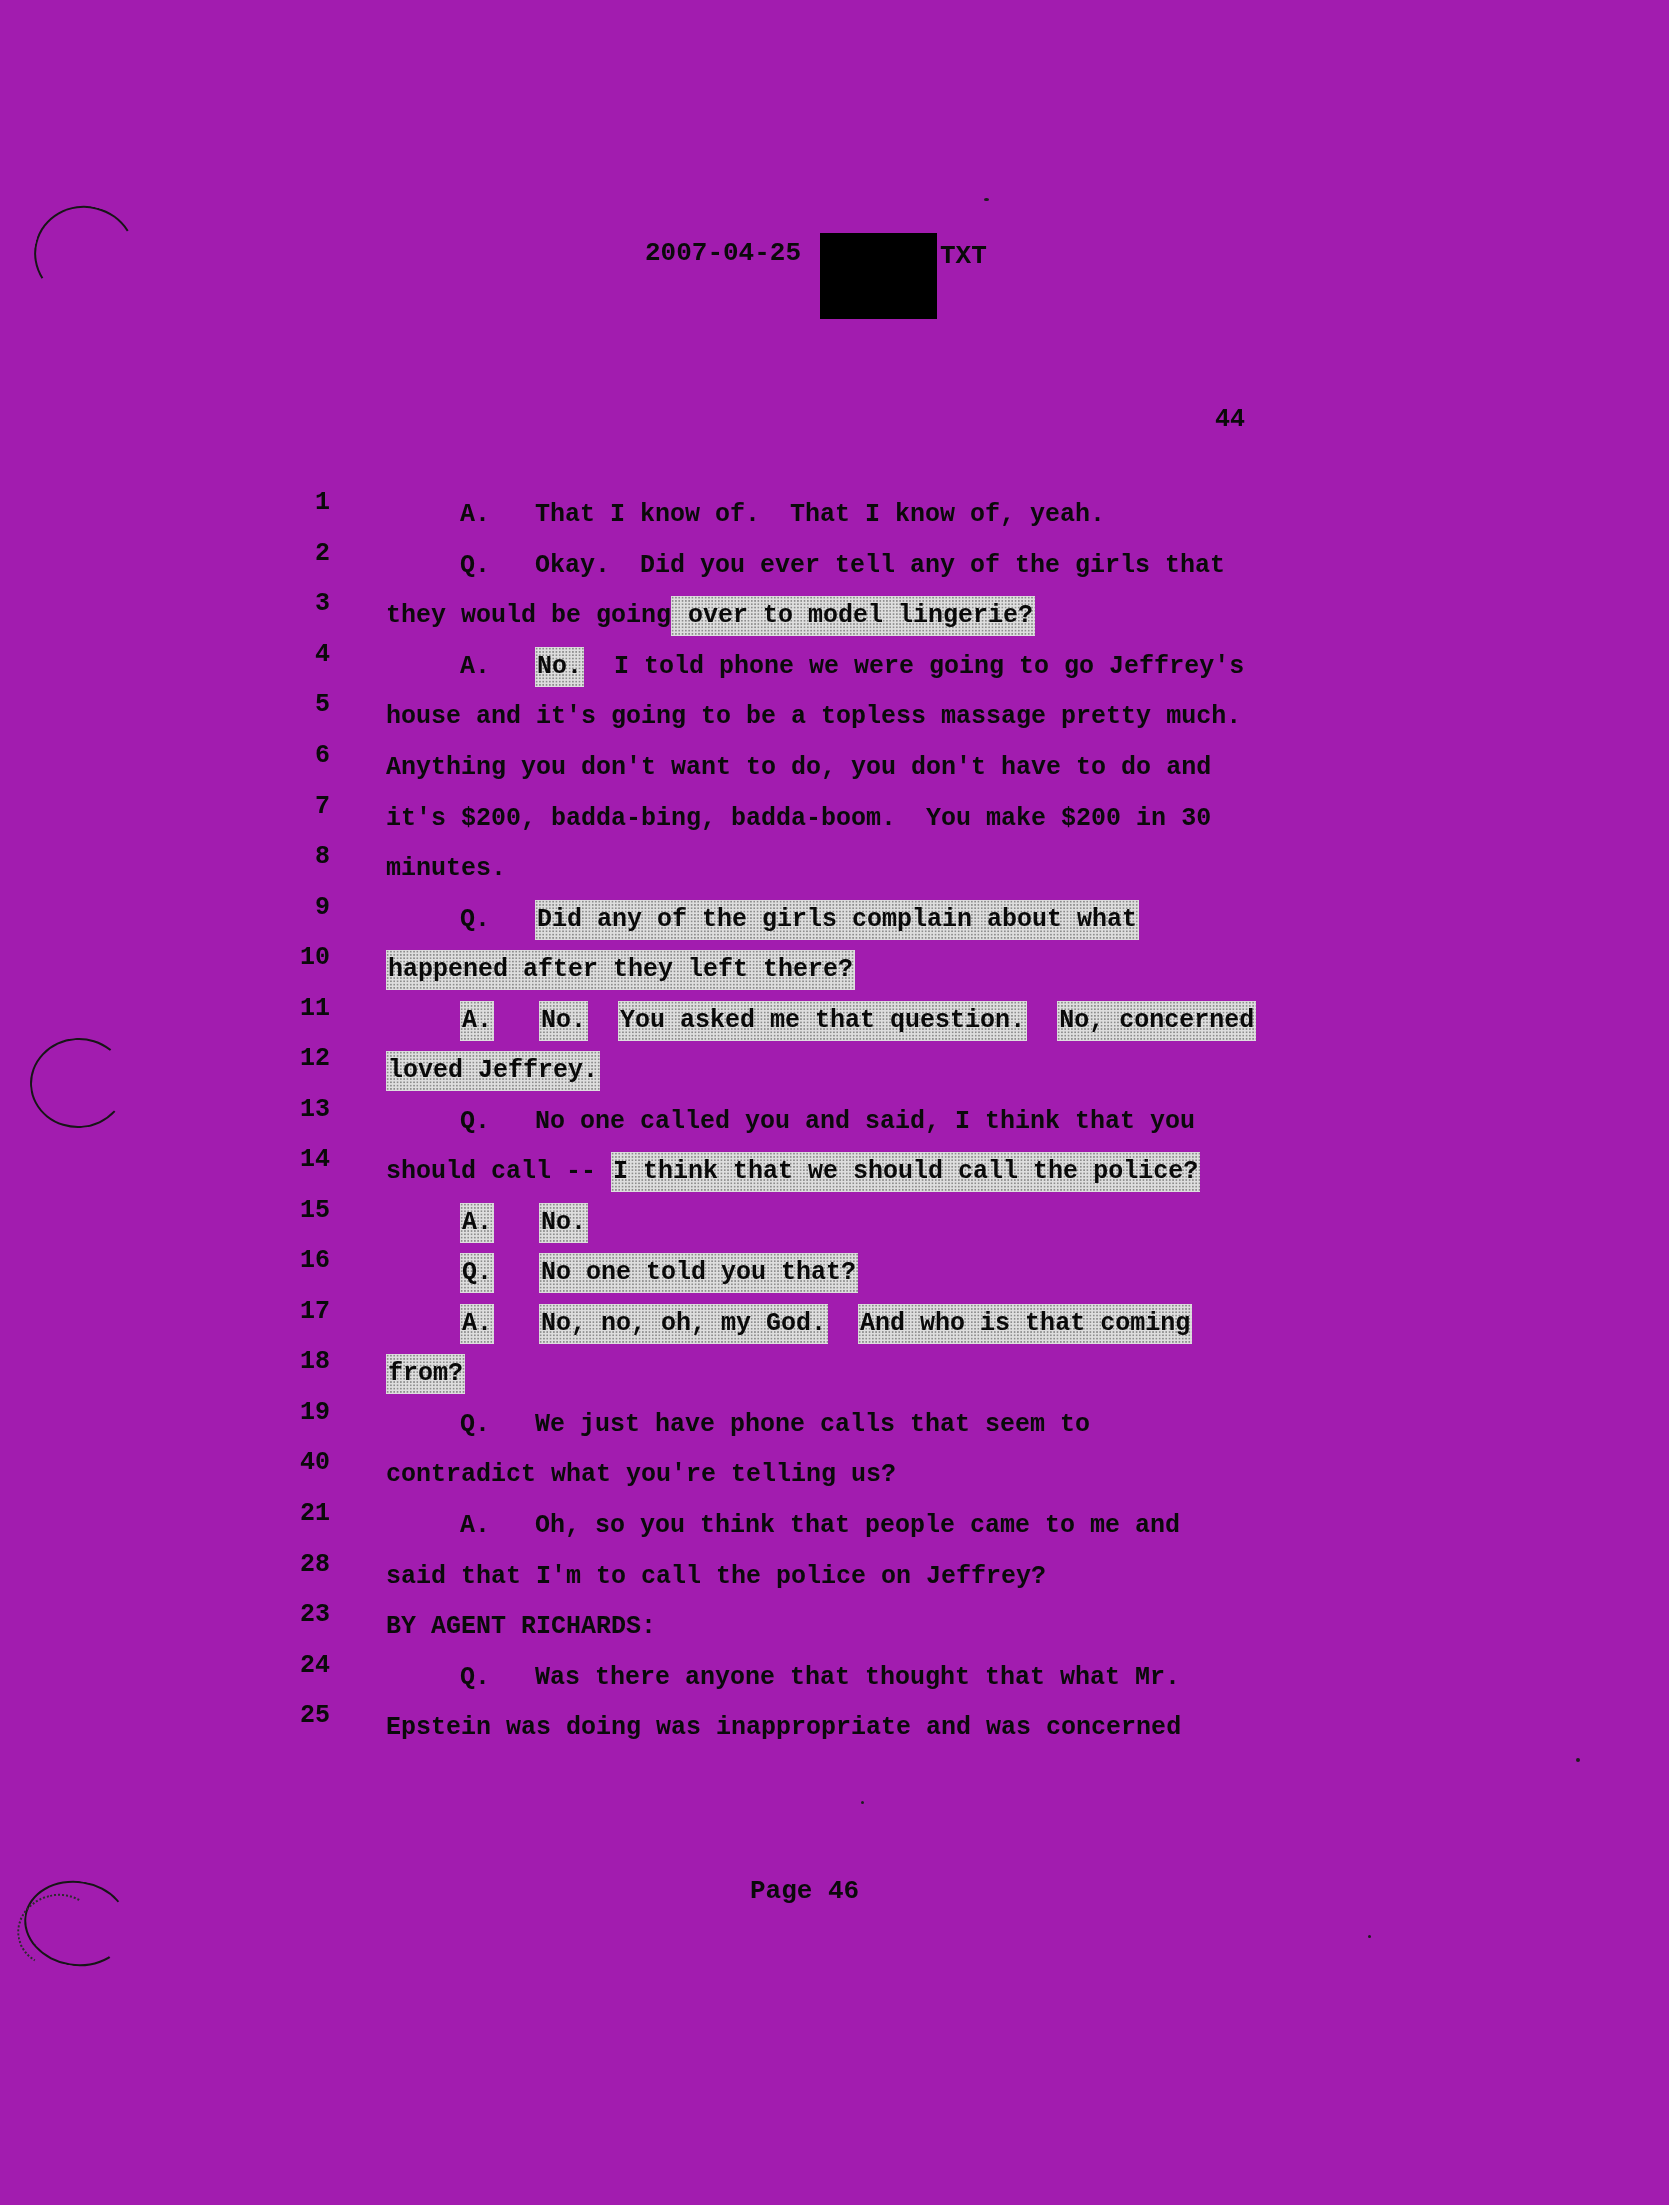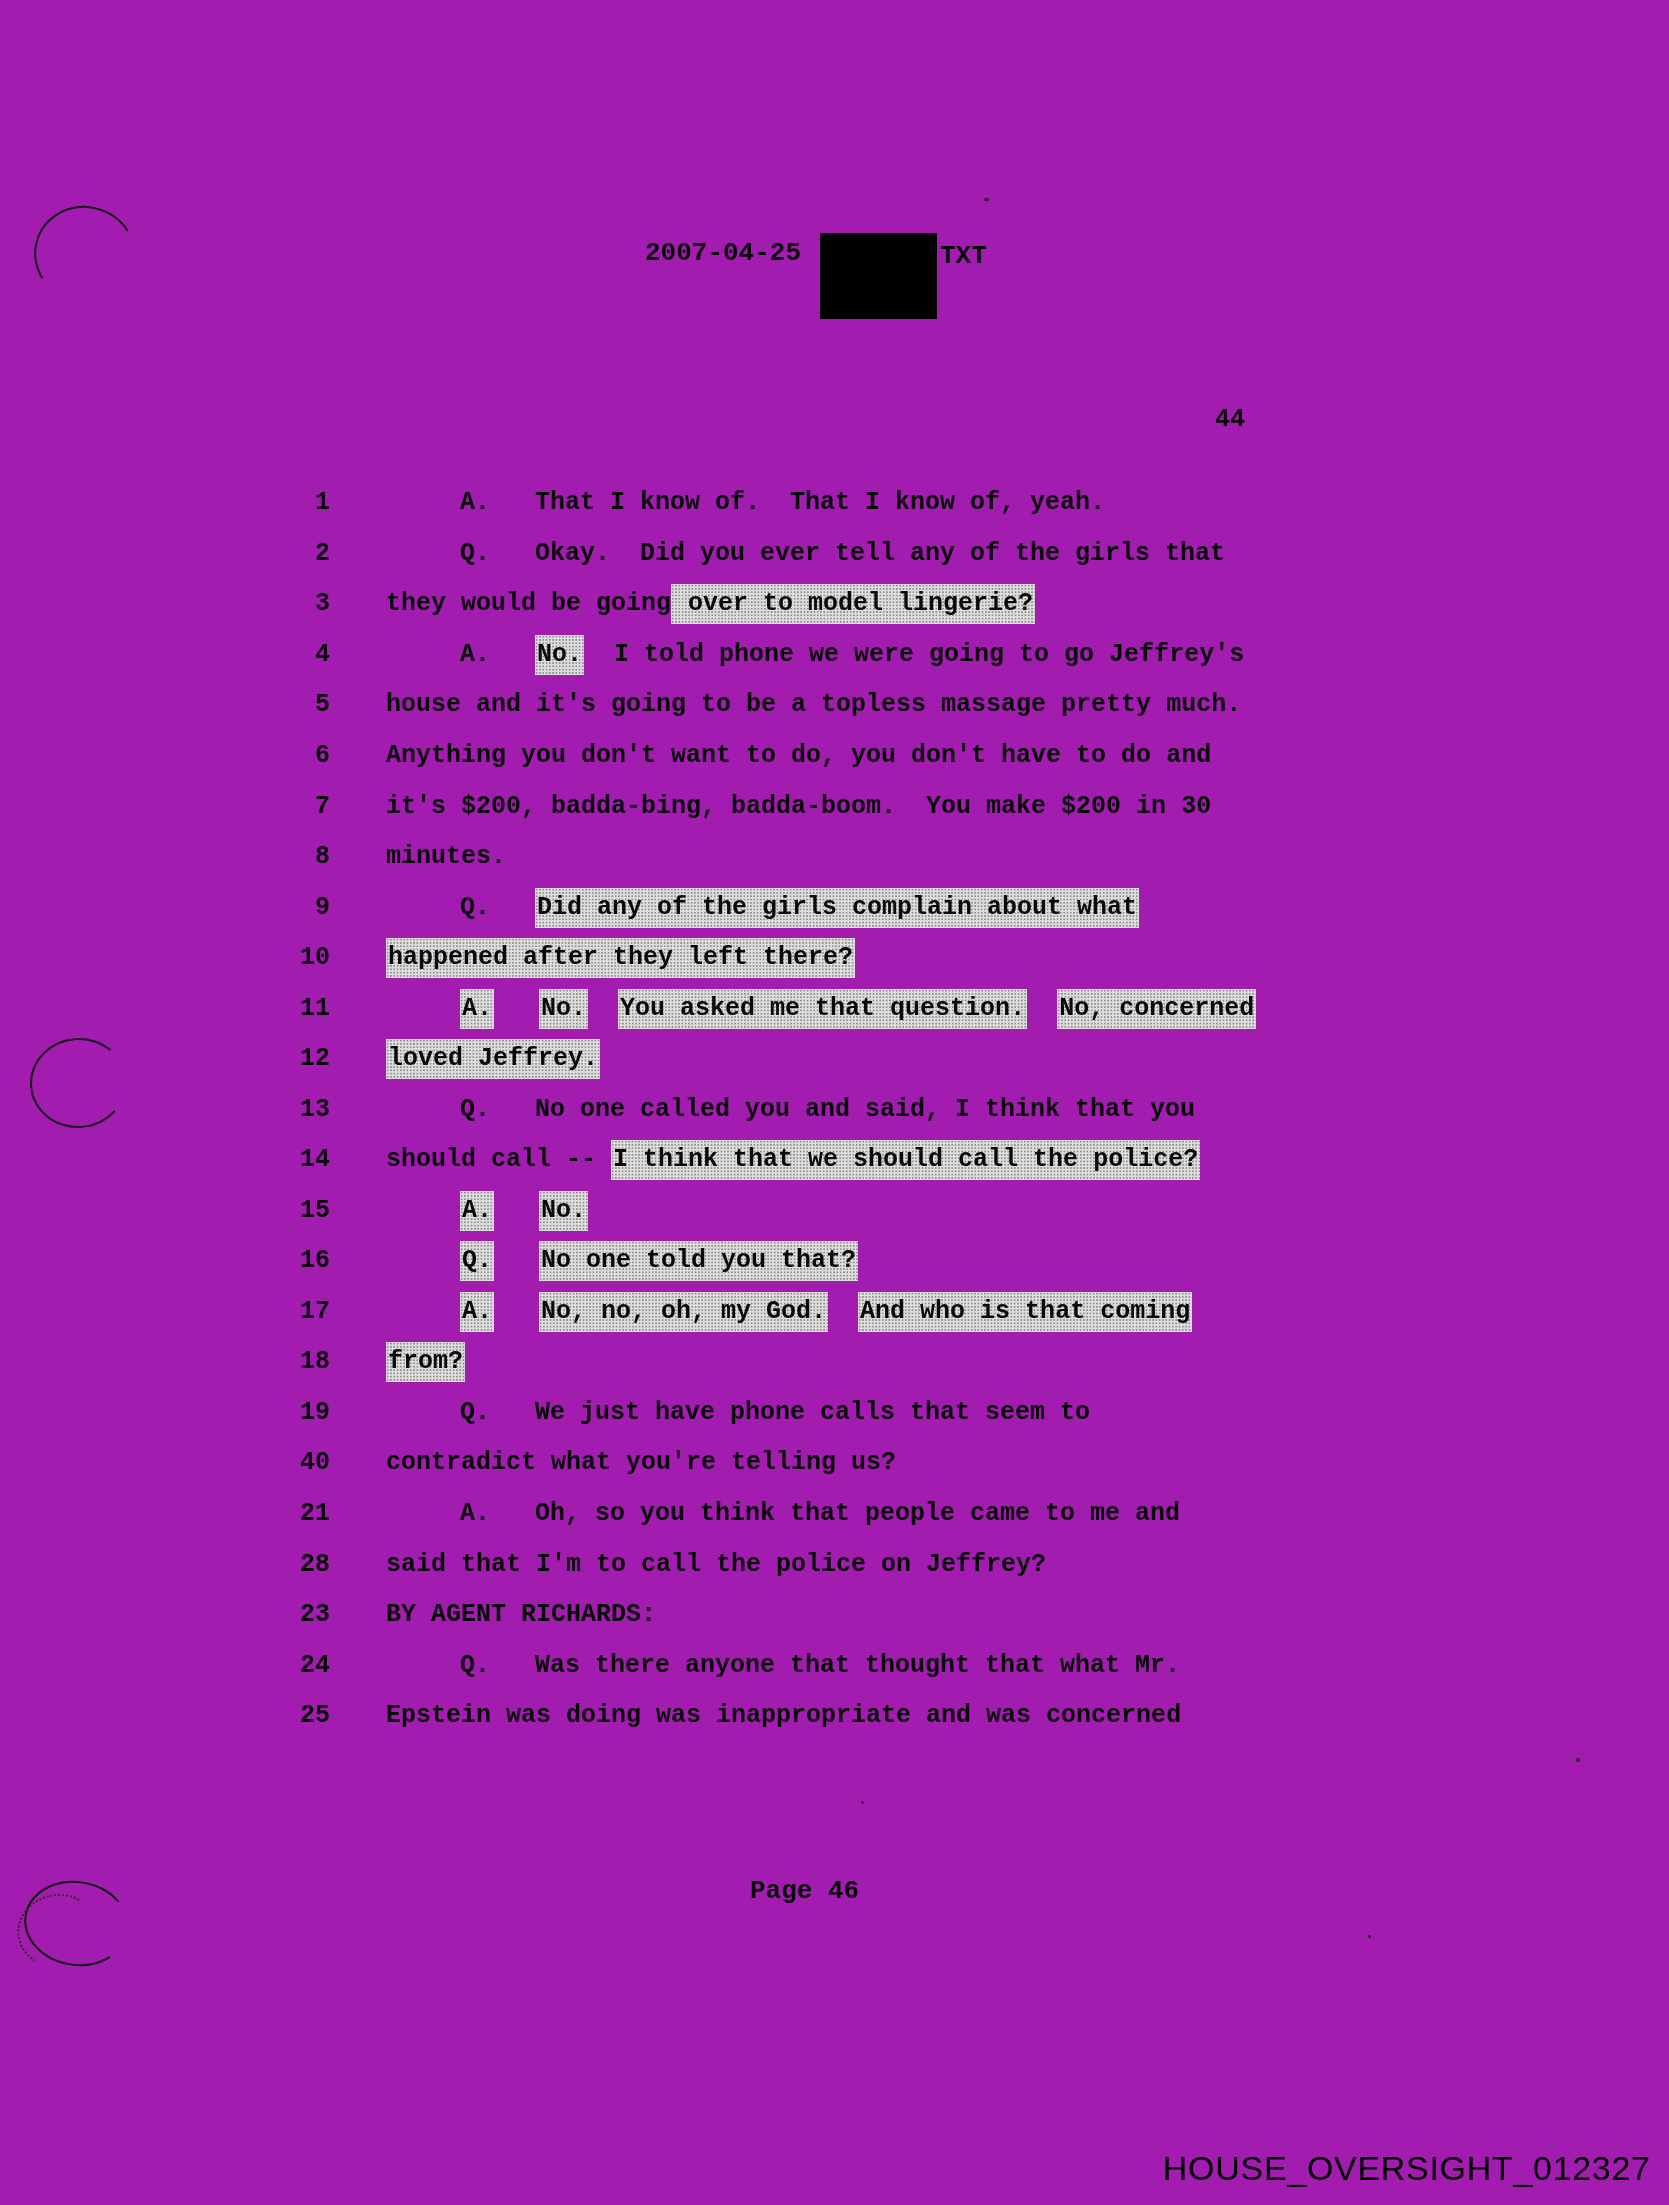--- a/index.html
+++ b/index.html
@@ -11,21 +11,21 @@
   .page{position:absolute;inset:0;background:#a21caf;}
   
   .hdr-date{position:absolute;left:645px;top:238px;font:bold 26px "Liberation Mono","DejaVu Sans Mono",monospace;color:#0a0a0a;white-space:pre;}
   .redaction{position:absolute;left:820px;top:233px;width:117px;height:86px;background:#000;}
   .hdr-suffix{position:absolute;left:940px;top:241px;font:bold 26px "Liberation Mono","DejaVu Sans Mono",monospace;color:#0a0a0a;}
   .pageno{position:absolute;left:1215px;top:405px;font:bold 25px "Liberation Mono","DejaVu Sans Mono",monospace;color:#0a0a0a;}
   
   .line{position:absolute;left:0;width:1669px;white-space:pre;line-height:1;
         font:bold 25px "Liberation Mono","DejaVu Sans Mono",monospace;color:#0a0a0a;}
   .lnum{position:absolute;left:281px;width:49px;text-align:right;}
-  .ltext{position:absolute;left:386px;}
+  .ltext{position:absolute;left:386px;margin-top:12px;}
   .ltext.ind{left:460px;}
   .hl{
     background-color:#dedede;
     background-image:radial-gradient(circle,#8d8d8d 0.7px,rgba(0,0,0,0) 0.9px);
     background-size:3.3px 3.3px;
     padding:4.6px 2px 5.9px 2px;
   }
   
   .footer{position:absolute;left:750px;top:1876px;font:bold 26px "Liberation Mono","DejaVu Sans Mono",monospace;color:#0a0a0a;white-space:pre;}
   .bates{position:absolute;right:18.3px;top:2149px;font:400 34px "Liberation Sans","DejaVu Sans",sans-serif;color:#000;letter-spacing:0.7px;}
@@ -83,16 +83,15 @@
       <div class="line" style="top: 1398px;"><span class="lnum">19</span><span class="ltext ind"><span>Q.   We just have phone calls that seem to</span></span></div>
       <div class="line" style="top: 1448px;"><span class="lnum">40</span><span class="ltext"><span>contradict what you're telling us?</span></span></div>
       <div class="line" style="top: 1499px;"><span class="lnum">21</span><span class="ltext ind"><span>A.   Oh, so you think that people came to me and</span></span></div>
       <div class="line" style="top: 1550px;"><span class="lnum">28</span><span class="ltext"><span>said that I'm to call the police on Jeffrey?</span></span></div>
       <div class="line" style="top: 1600px;"><span class="lnum">23</span><span class="ltext"><span>BY AGENT RICHARDS:</span></span></div>
       <div class="line" style="top: 1651px;"><span class="lnum">24</span><span class="ltext ind"><span>Q.   Was there anyone that thought that what Mr.</span></span></div>
       <div class="line" style="top: 1701px;"><span class="lnum">25</span><span class="ltext"><span>Epstein was doing was inappropriate and was concerned</span></span></div>
     </div>
 
   <div class="footer">Page 46</div>
-  <div class="bates">HOUSE_OVERSIGHT_012327</div>
 
 </div>
 
 
 </body></html>

